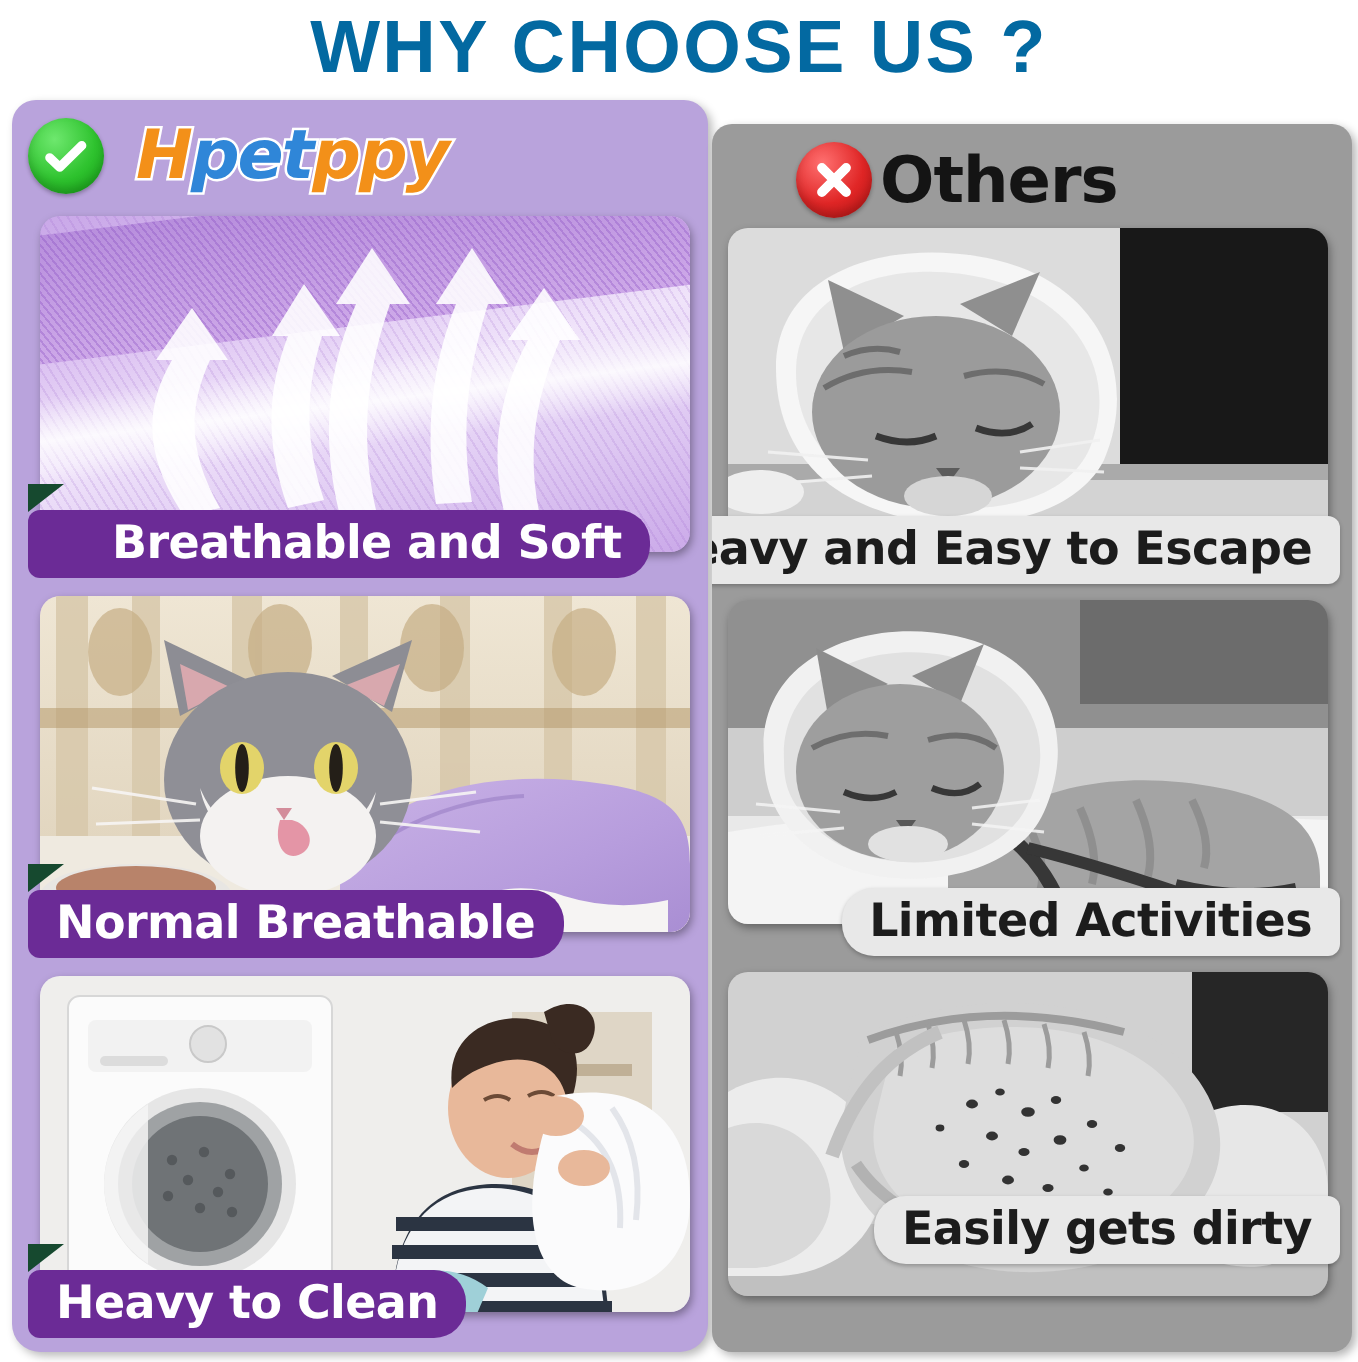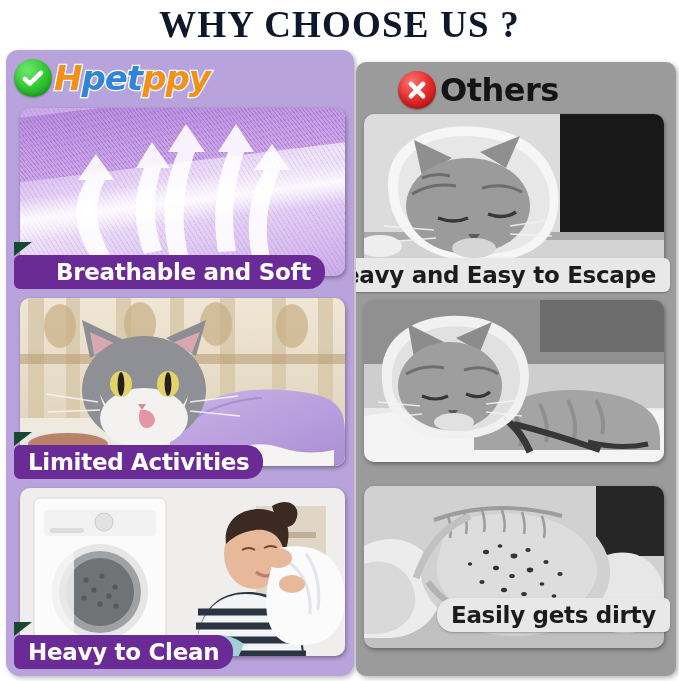--- a/index.html
+++ b/index.html
@@ -12,22 +12,22 @@
   }
   .page { position: relative; width: 679px; height: 681px; background: #fff; }
 
   
   .title-bar {
     position: absolute; top: 0; left: 0; width: 679px; height: 48px;
     display: flex; align-items: center; justify-content: center;
   }
   .title-text {
     font-size: 37px; font-weight: 700; letter-spacing: 1.2px;
-    color: #0f172a;
-    font-family: Liberation Serif, serif;
+    color: #0369a1;
+    font-family: Liberation Sans, sans-serif;
   }
 
   
   .panel {
     position: absolute;
     border-radius: 12px;
     overflow: hidden;
   }
   .panel-left {
     left: 6px; top: 50px; width: 348px; height: 626px;
@@ -60,21 +60,21 @@
     box-shadow: inset 0 -3px 5px rgba(0,0,0,.18), 0 1px 2px rgba(0,0,0,.3);
   }
   .badge-x {
     background: radial-gradient(circle at 35% 28%, #ff7070 0%, #e02626 55%, #b81313 100%);
     box-shadow: inset 0 -3px 5px rgba(0,0,0,.18), 0 1px 2px rgba(0,0,0,.3);
   }
   .badge svg { width: 26px; height: 26px; display: block; }
 
   
   .brand {
-    margin-left: 2px;
+    margin-left: 16px;
     font-size: 34px; font-weight: 700; font-style: italic;
     font-family: "DejaVu Sans", sans-serif;
     letter-spacing: -1px;
     white-space: nowrap;
     line-height: 1;
   }
   .brand .b-h  { color: #f39019; -webkit-text-stroke: 2.5px #ffffff; paint-order: stroke fill; }
   .brand .b-pet{ color: #2f86d8; -webkit-text-stroke: 2.5px #ffffff; paint-order: stroke fill; }
   .brand .b-ppy{ color: #f39019; -webkit-text-stroke: 2.5px #ffffff; paint-order: stroke fill; }
 
@@ -262,21 +262,21 @@
           </g>
 
           <ellipse cx="48" cy="150" rx="48" ry="16" fill="#e8e6e3"></ellipse>
           <ellipse cx="48" cy="146" rx="40" ry="11" fill="#b8836a"></ellipse>
 
           <path d="M206 156 q28 -16 56 -6 q26 8 52 2 l0 16 l-108 0 Z" fill="#f6f4f3"></path>
         </svg>
       </div>
     </div>
     <div class="flag flag2"></div>
-    <div class="cap cap-left lcap2">Limited Activities</div>
+    <div class="cap cap-left lcap2">Normal Breathable</div>
 
     <div class="card card-left lc3">
       <div class="card-img">
         <svg viewBox="0 0 325 168" width="325" height="168" style="position:absolute;inset:0;" aria-hidden="true">
           <rect width="325" height="168" fill="#efeeec"></rect>
           <rect x="236" y="18" width="70" height="120" fill="#d9cdb9" opacity=".75"></rect>
           <rect x="248" y="44" width="48" height="6" fill="#c0b096"></rect>
           <rect x="248" y="84" width="48" height="6" fill="#c0b096"></rect>
 
           <rect x="14" y="10" width="132" height="150" rx="6" fill="#fbfbfb" stroke="#d7d7d7"></rect>
@@ -408,20 +408,21 @@
           <ellipse cx="90" cy="122" rx="20" ry="9" fill="#dcdcdc"></ellipse>
           <g stroke="#efefef" stroke-width="1.5" opacity=".85">
             <path d="M56 106 L14 102"></path>
               <path d="M58 114 L16 118"></path>
             <path d="M122 104 L156 100"></path>
               <path d="M122 112 L158 116"></path>
           </g>
         </svg>
       </div>
     </div>
+    <div class="cap cap-right rcap2">Limited Activities</div>
 
     <div class="card card-right rc3">
       <div class="card-img gray">
         <svg viewBox="0 0 300 162" width="300" height="162" style="position:absolute;inset:0;" aria-hidden="true">
           <rect width="300" height="162" fill="#cdcdcd"></rect>
           <rect x="232" y="0" width="68" height="70" fill="#2a2a2a"></rect>
           <rect x="0" y="126" width="300" height="36" fill="#bdbdbd"></rect>
 
           <path d="M0 60 C28 44 62 56 74 86 C86 118 64 150 26 152 L0 152 Z" fill="#e7e7e7"></path>
           <path d="M0 78 C22 70 44 82 50 104 C56 126 40 146 14 148 L0 148 Z" fill="#d5d5d5"></path>

